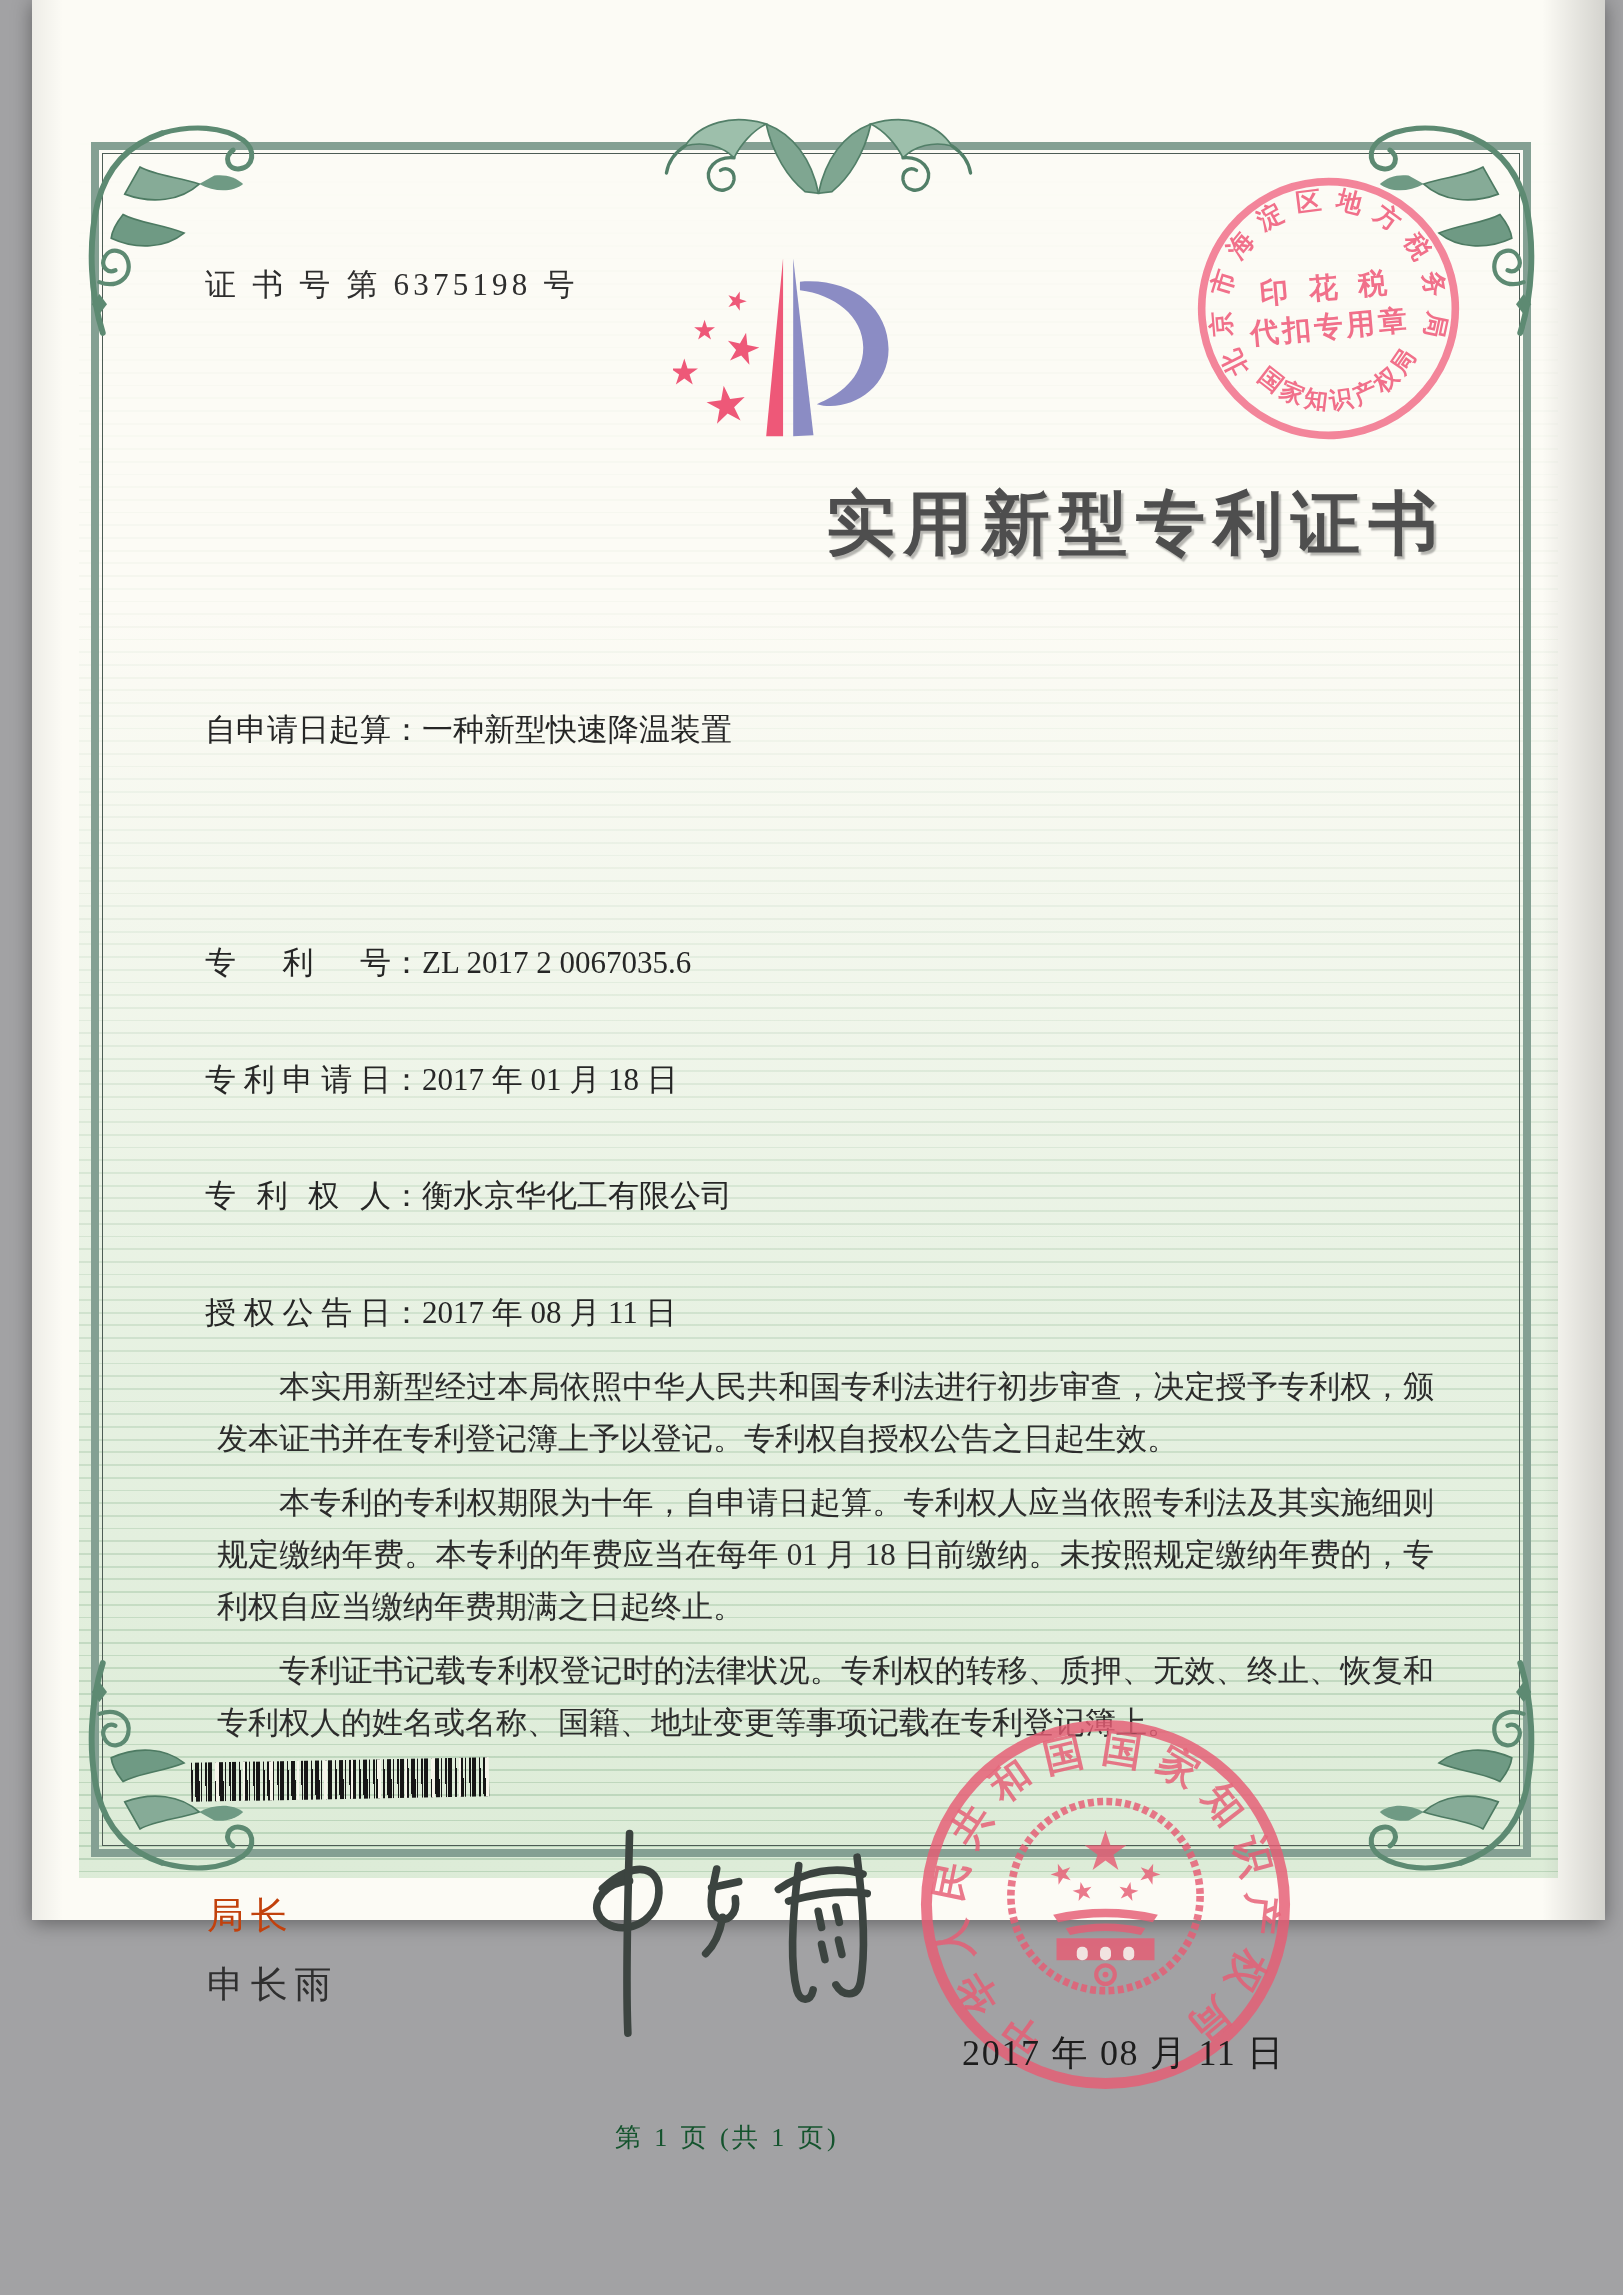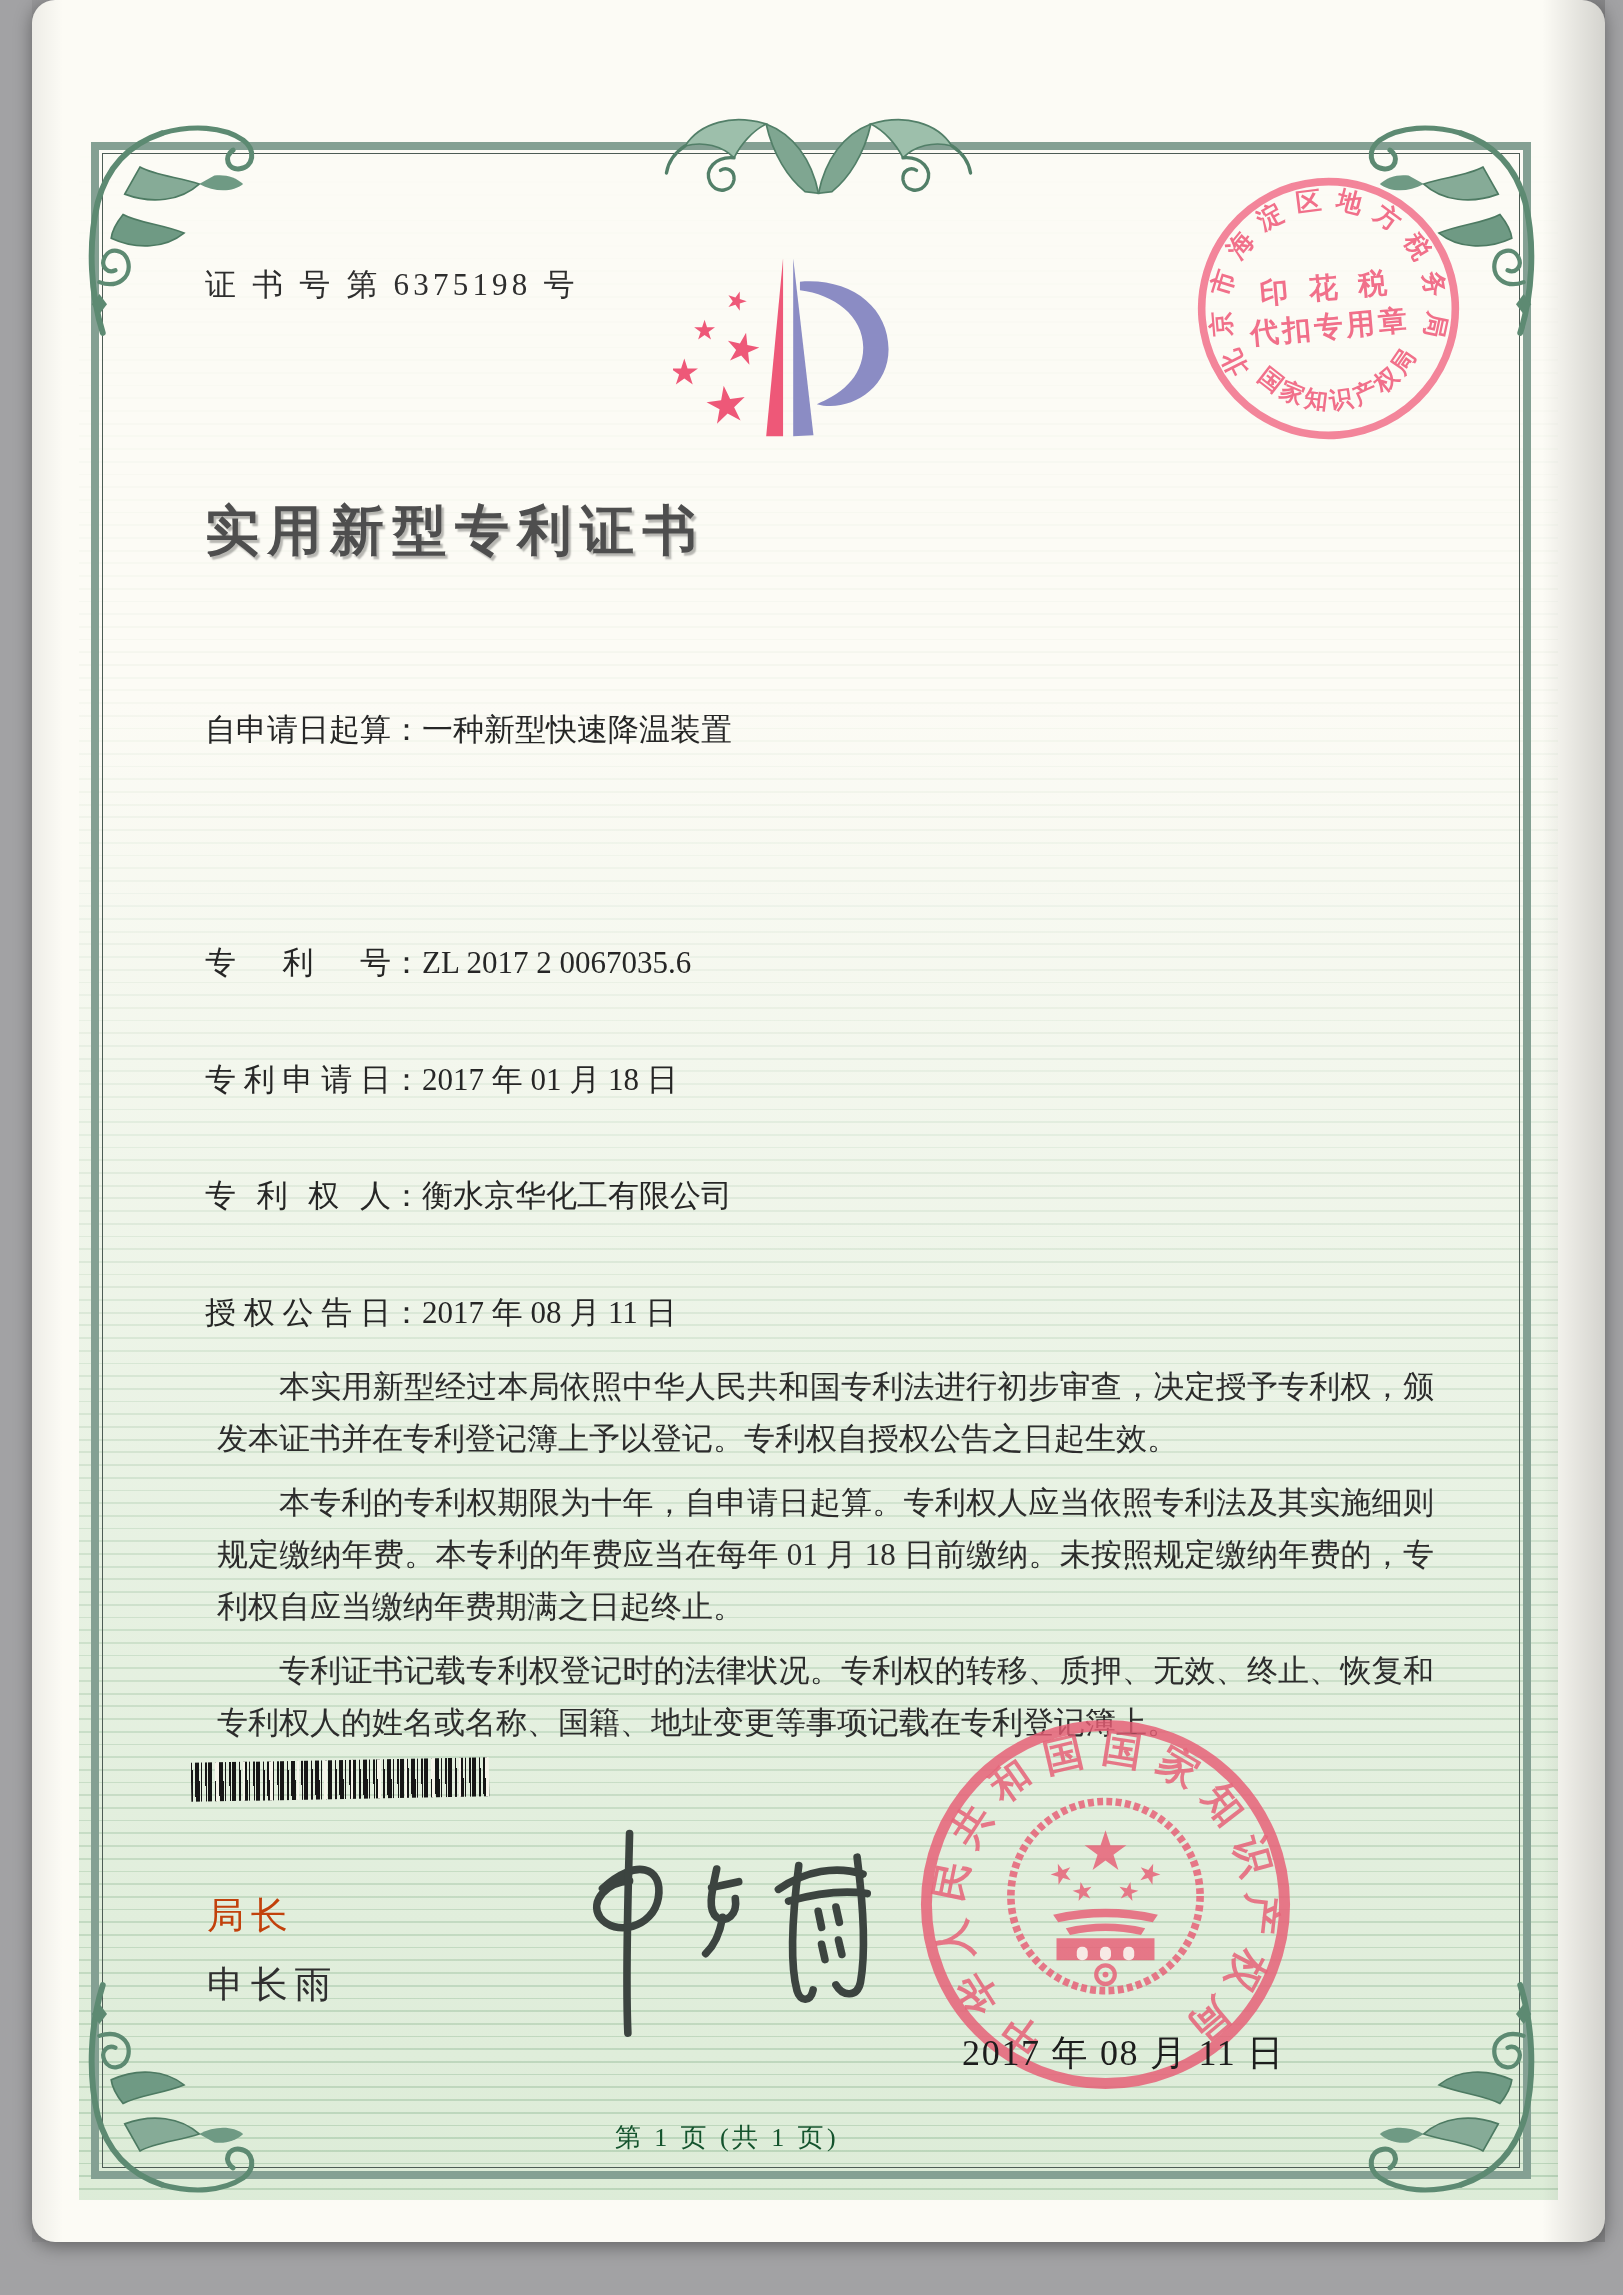--- a/index.html
+++ b/index.html
@@ -1,35 +1,35 @@
 <!DOCTYPE html>
 <html style="font-size:13.5px"><head>
 <meta charset="utf-8">
 <style>
   html,body{margin:0;padding:0;background:#a2a2a4;}
   #scene{position:relative;width:1623px;height:2295px;background:#a2a2a4;overflow:hidden;
          font-family:"Liberation Serif","DejaVu Serif",serif;}
   
-  #page{position:absolute;left:32px;top:0;width:1573px;height:2242px;background:#fcfbf5;
-        box-shadow:0 3.4px 18.6px rgba(0,0,0,.4);border-radius:23px;}
+  #page{position:absolute;left:32px;top:0;width:1573px;height:1920px;background:#fcfbf5;
+        box-shadow:0 3.4px 18.6px rgba(0,0,0,.4);}
   #page-edge{position:absolute;inset:0;background:linear-gradient(to right,rgba(0,0,0,.06) 0,transparent 2%,transparent 96%,rgba(0,0,0,.16) 100%);pointer-events:none;}
   
   .tint{position:absolute;left:47px;right:47px;top:118px;bottom:42px;
         background:linear-gradient(to bottom,rgba(231,240,227,0) 28%,rgba(224,238,220,.75) 68%,rgba(219,235,214,.95) 100%);}
   .waves{position:absolute;left:47px;right:47px;top:118px;bottom:42px;
         background:repeating-linear-gradient(to bottom,rgba(133,177,139,.45) 0 1.7px,rgba(133,177,139,0) 1.7px 12.7px);
         -webkit-mask-image:linear-gradient(to bottom,rgba(0,0,0,0) 0%,rgba(0,0,0,.18) 40%,rgba(0,0,0,.55) 72%,rgba(0,0,0,.85) 100%);
         mask-image:linear-gradient(to bottom,rgba(0,0,0,0) 0%,rgba(0,0,0,.18) 40%,rgba(0,0,0,.55) 72%,rgba(0,0,0,.85) 100%);}
   
   .frame-outer{position:absolute;left:59px;top:142px;right:74px;bottom:63px;border:8.5px solid #84a093;}
   .frame-inner{position:absolute;inset:3.4px;border:1.7px solid #4d5c55;}
   
   .content{position:absolute;inset:0;z-index:2;}
   .certno{position:absolute;left:173px;top:264px;font-size:31px;letter-spacing:4.2px;color:#2e2e2e;}
-  .title{position:absolute;left:173px;top:495px;width:1241px;text-align:left;font-size:54px;font-weight:bold;
+  .title{position:absolute;left:173px;top:478px;width:1241px;text-align:right;font-size:69px;font-weight:bold;
          color:#4e4e4e;letter-spacing:8.5px;text-shadow:2.5px 2.5px 1.7px rgba(0,0,0,.28);}
   .field{position:absolute;left:173px;font-size:31px;color:#262626;white-space:nowrap;}
   .field .lab{display:inline-block;width:6em;text-align:justify;text-align-last:justify;vertical-align:bottom;}
   .f0{top:709px}.f1{top:825px}.f2{top:942px}.f3{top:1059px}.f4{top:1175px}.f5{top:1292px}
   .paras{position:absolute;left:173px;top:1349px;width:1241px;font-size:31px;line-height:52px;
          color:#2c2c2c;text-align:justify;}
   .paras p{margin:12px;text-indent:2em;}
   .barcode{position:absolute;left:159px;top:1760px;width:298px;height:39px;transform:rotate(-1.1deg);
     background:
       repeating-linear-gradient(90deg,rgba(252,251,245,0) 0 24.5px,#f6f4ea 24.5px 28px,rgba(252,251,245,0) 28px 52px,#f6f4ea 52px 54px),

